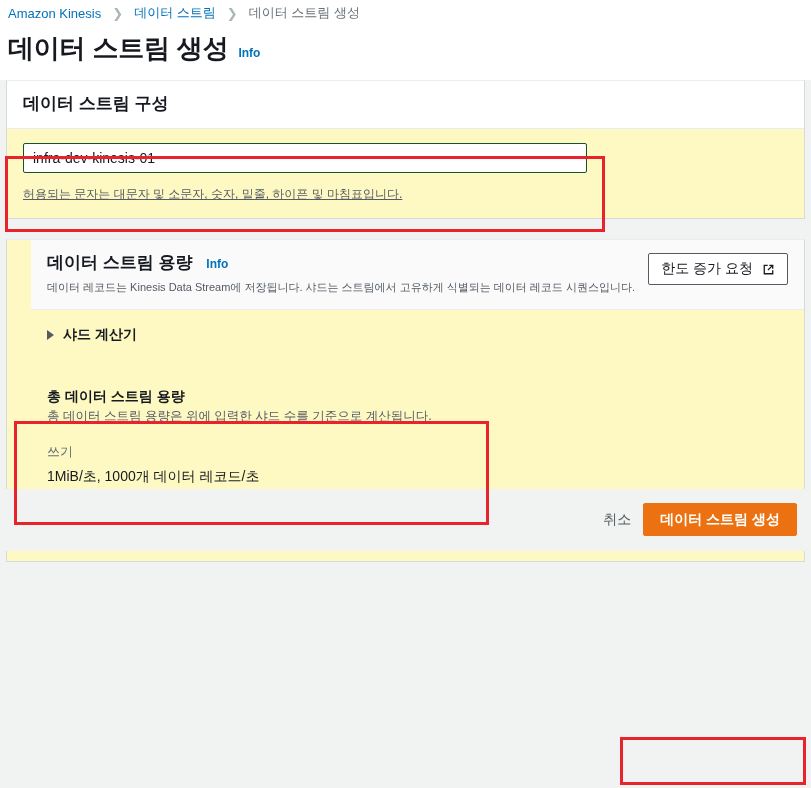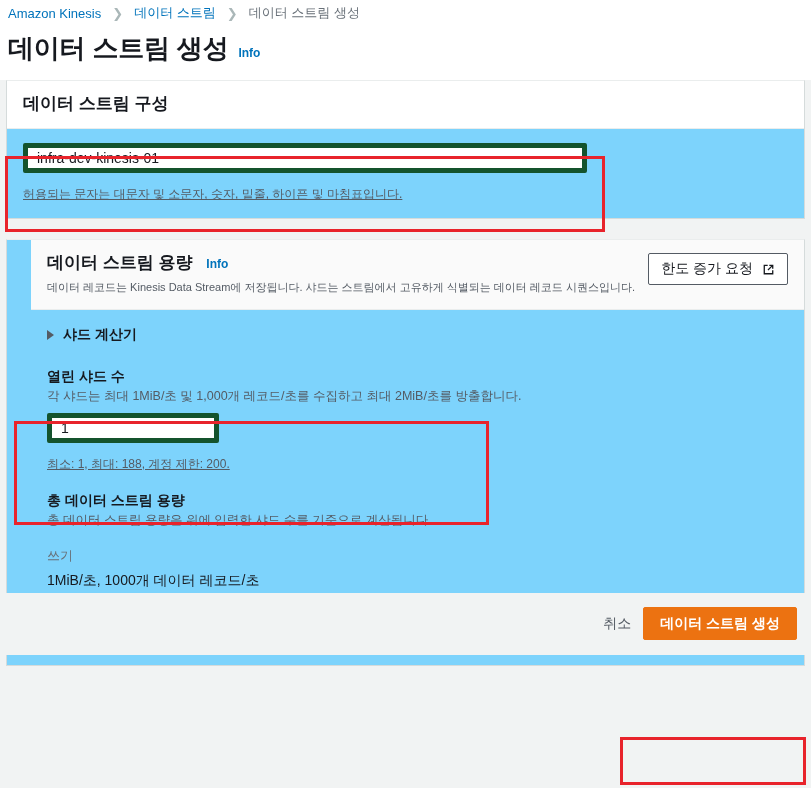--- a/index.html
+++ b/index.html
@@ -64,21 +64,21 @@
     font-size: 12px;
     font-weight: 700;
     margin-left: 10px;
     text-decoration: none;
     cursor: pointer;
     text-align: center;
   }
 
   
   .card {
-    background: #7dd3fc;
+    background: #fef9c3;
     border: 1px solid #d5dbdb;
     border-top-color: #eaeded;
     box-sizing: border-box;
     margin: 0 6px;
   }
   .card + .card { margin-top: 20px; padding-left: 24px; }
 
   .card-header {
     padding: 13px 16px 14px 16px;
     border-bottom: 1px solid #eaeded;
@@ -116,21 +116,21 @@
   .field-sub {
     font-size: 12.5px;
     color: #545b64;
     line-height: 1.35;
     margin-bottom: 8px;
   }
   .text-input {
     display: block;
     box-sizing: border-box;
     height: 30px;
-    border: 5px solid #14532d;
+    border: 1px solid #14532d;
     border-radius: 2px;
     background: #ffffff;
     font-family: "Liberation Sans", "DejaVu Sans", sans-serif;
     font-size: 14px;
     color: #16191f;
     padding: 0 9px;
     outline: none;
   }
   .input-wide { width: 564px; }
   .input-small { width: 172px; }
@@ -290,26 +290,20 @@
 
     <div class="card-body">
 
       <div class="expandable">
         <span class="caret"></span>
         <span class="expandable-label">샤드 계산기</span>
       </div>
 
       <div style="height:22px"></div>
 
-      <div>
-        <label class="field-label bold">열린 샤드 수</label>
-        <div class="field-sub">각 샤드는 최대 1MiB/초 및 1,000개 레코드/초를 수집하고 최대 2MiB/초를 방출합니다.</div>
-        <input class="text-input input-small" type="text" value="1" style="">
-        <div class="help-text">최소: 1, 최대: 188, 계정 제한: 200.</div>
-      </div>
 
       <div style="height:20px"></div>
 
       <div>
         <div class="total-title">총 데이터 스트림 용량</div>
         <div class="total-desc">총 데이터 스트림 용량은 위에 입력한 샤드 수를 기준으로 계산됩니다.</div>
 
         <div class="metric">
           <div class="metric-label">쓰기</div>
           <div class="metric-value">1MiB/초, 1000개 데이터 레코드/초</div>

